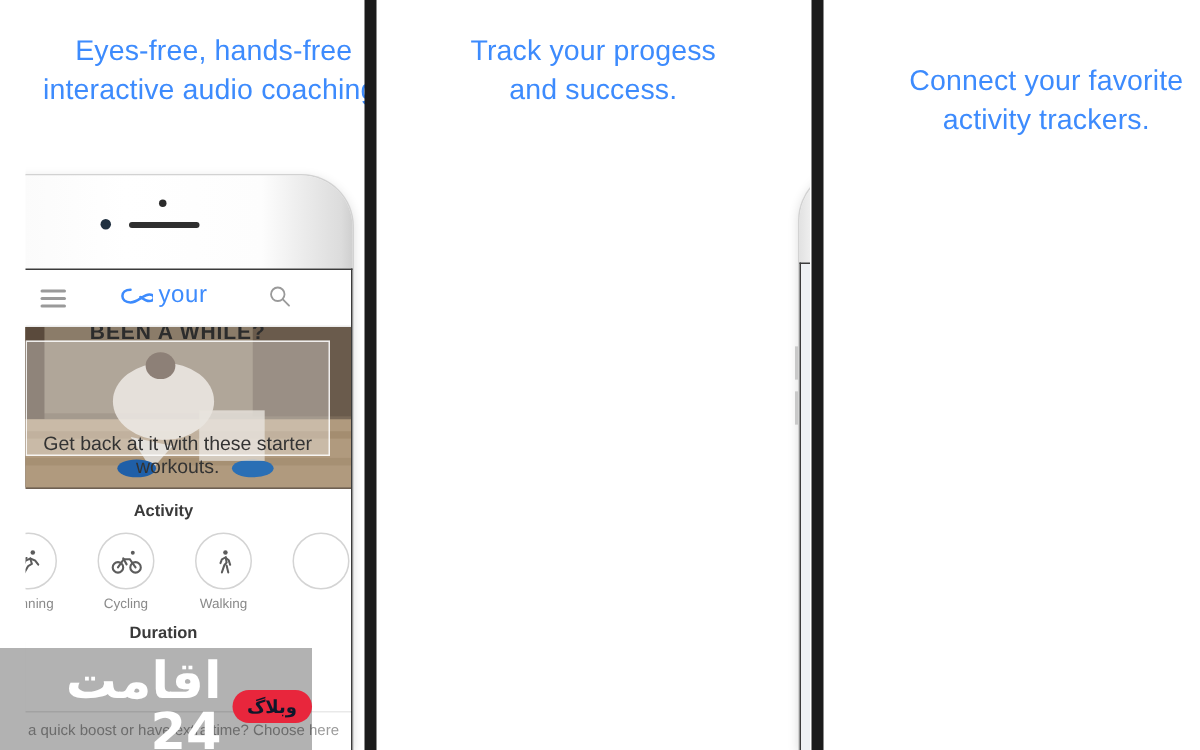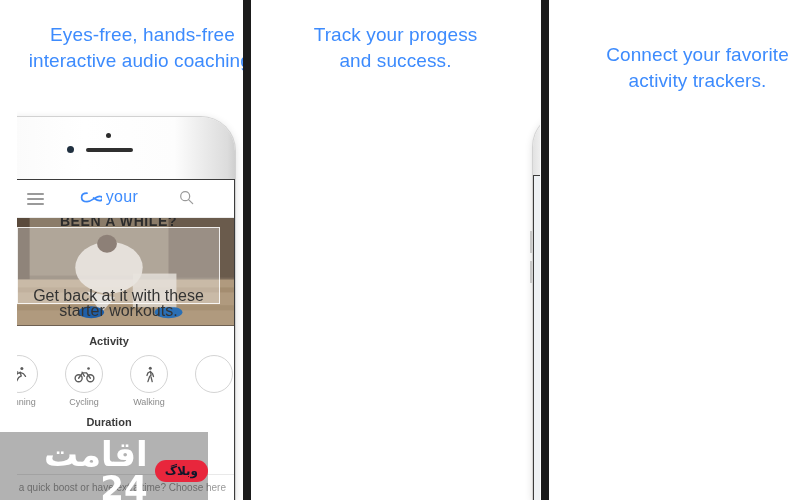--- a/index.html
+++ b/index.html
@@ -89,21 +89,21 @@
   .hero-card {
     position: absolute; left: 33px; right: 14px; top: 9px; bottom: 22px;
     border: 1px solid rgba(255,255,255,.85);
     background: rgba(255,255,255,.32);
     display: flex; flex-direction: column; align-items: center; justify-content: center;
     text-align: center; padding: 4px 8px; gap: 45px;
   }
   .hero-title {
     font-size: 14px; font-weight: 700; color: #2c2c2c; letter-spacing: .6px;
   }
-  .hero-sub { font-size: 16px; color: #333; line-height: 15px; margin-top: 14px; }
+  .hero-sub { font-size: 13px; color: #333; line-height: 15px; margin-top: 14px; }
 
   .activity-wrap { background: #fff; padding-top: 9px; }
   .activity-title { text-align: center; font-size: 11px; font-weight: 700; color: #3a3a3a; }
   .activity-row {
     display: flex; gap: 23px; padding: 8px 0 0 14px;
   }
   .act {
     display: flex; flex-direction: column; align-items: center; flex: 0 0 auto; width: 42px;
   }
   .act-circle {

